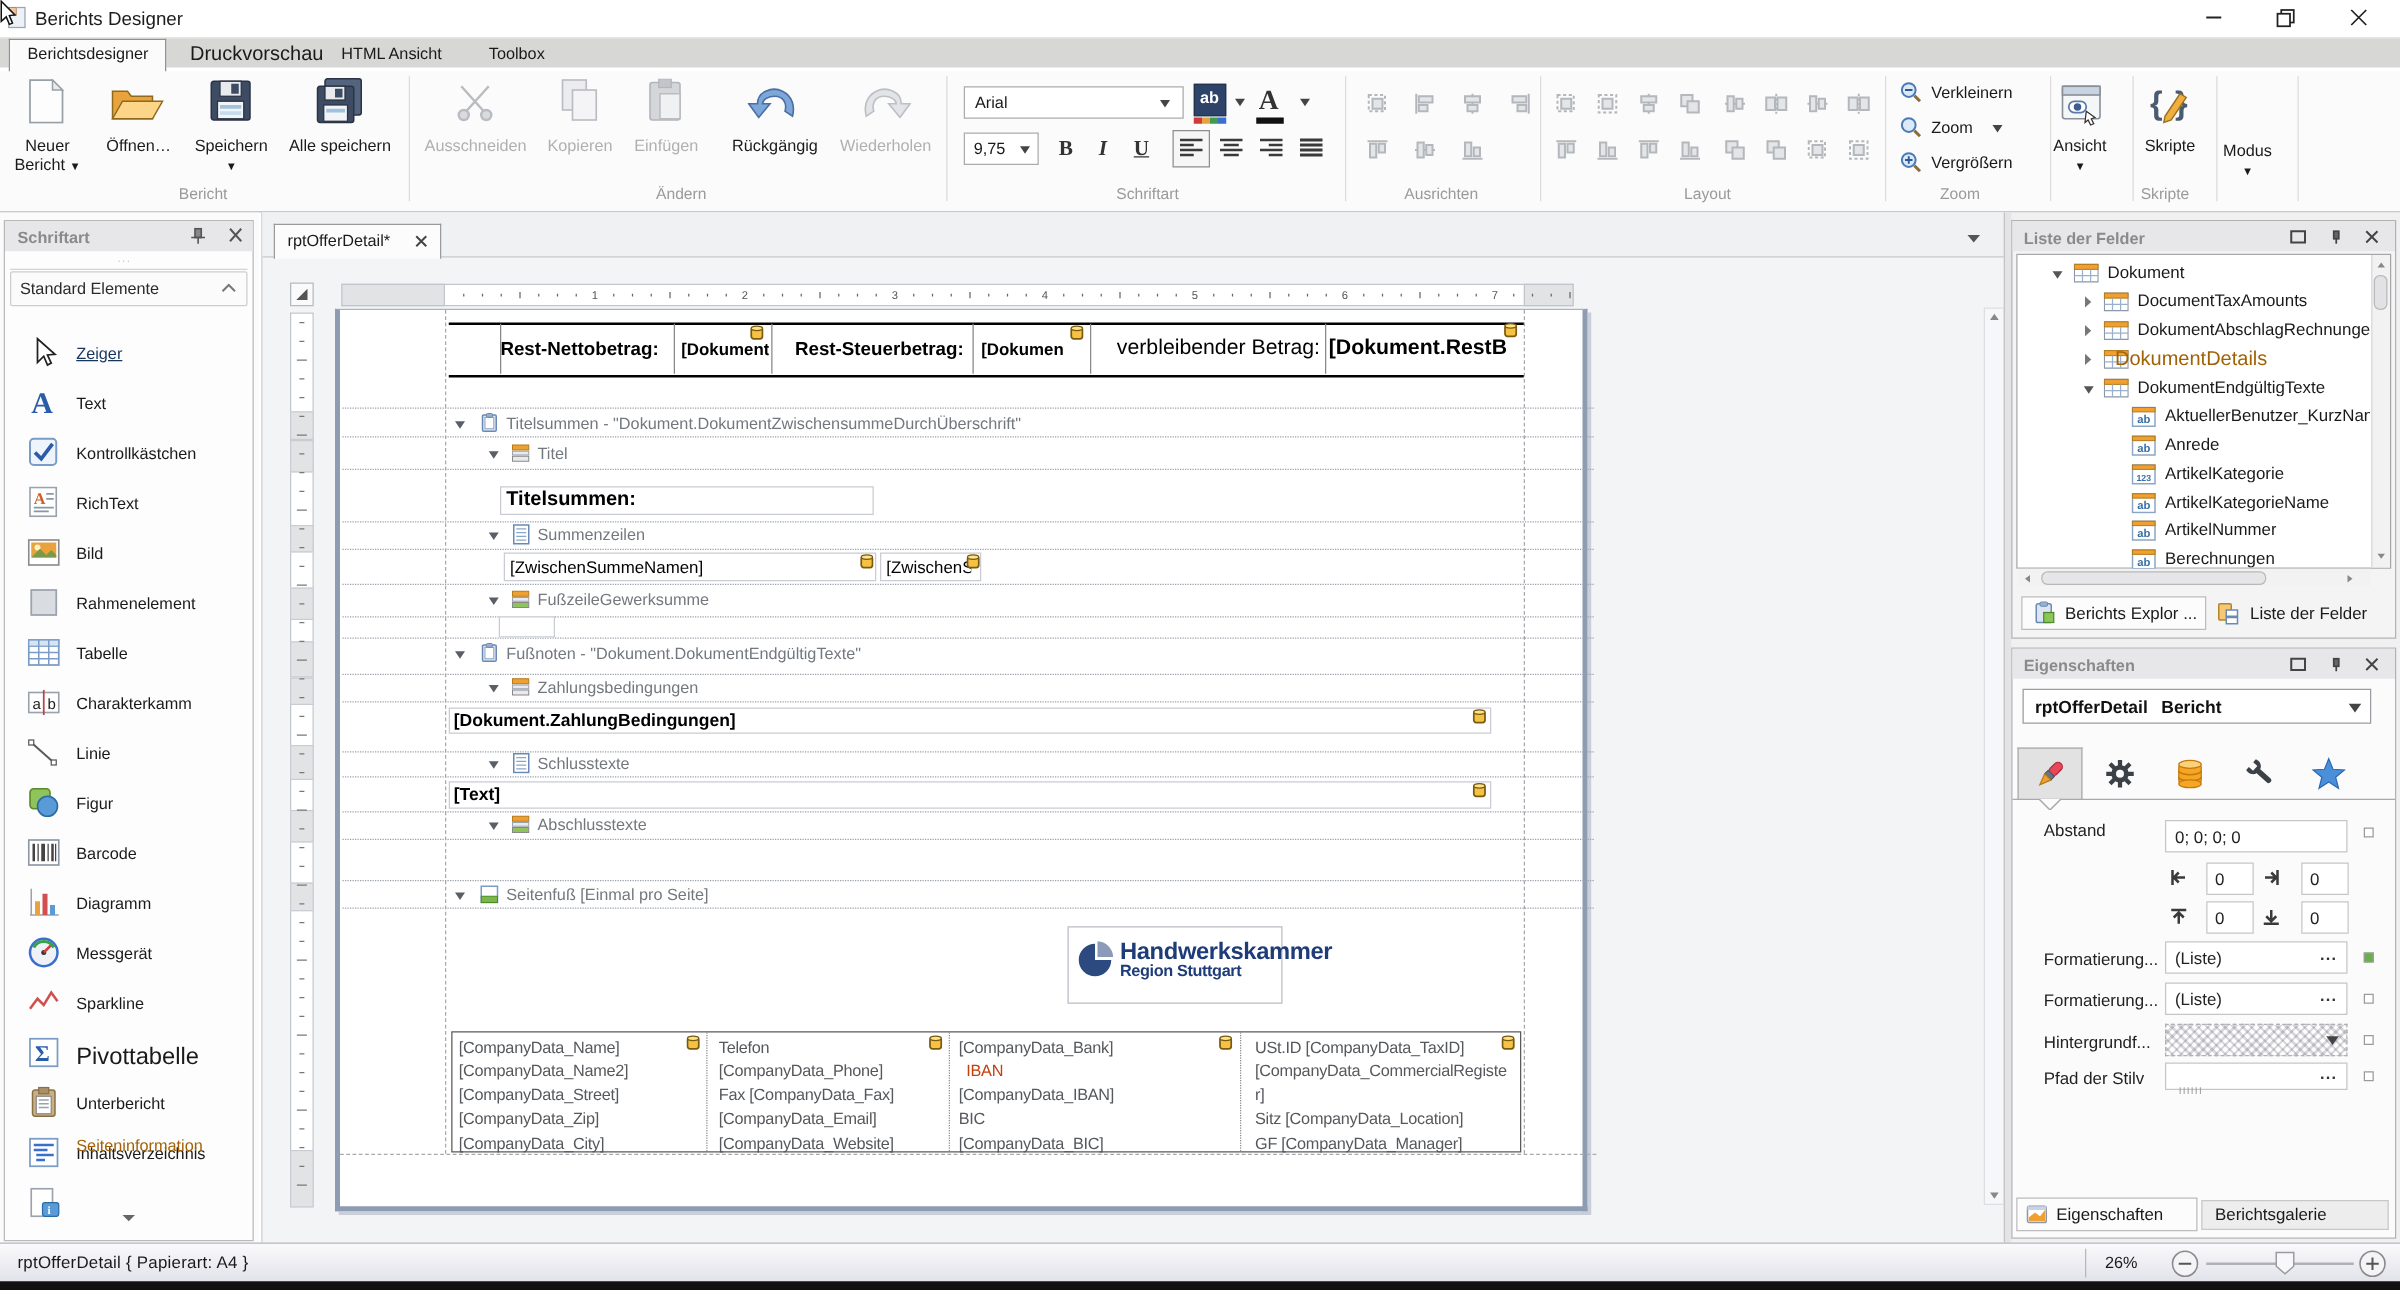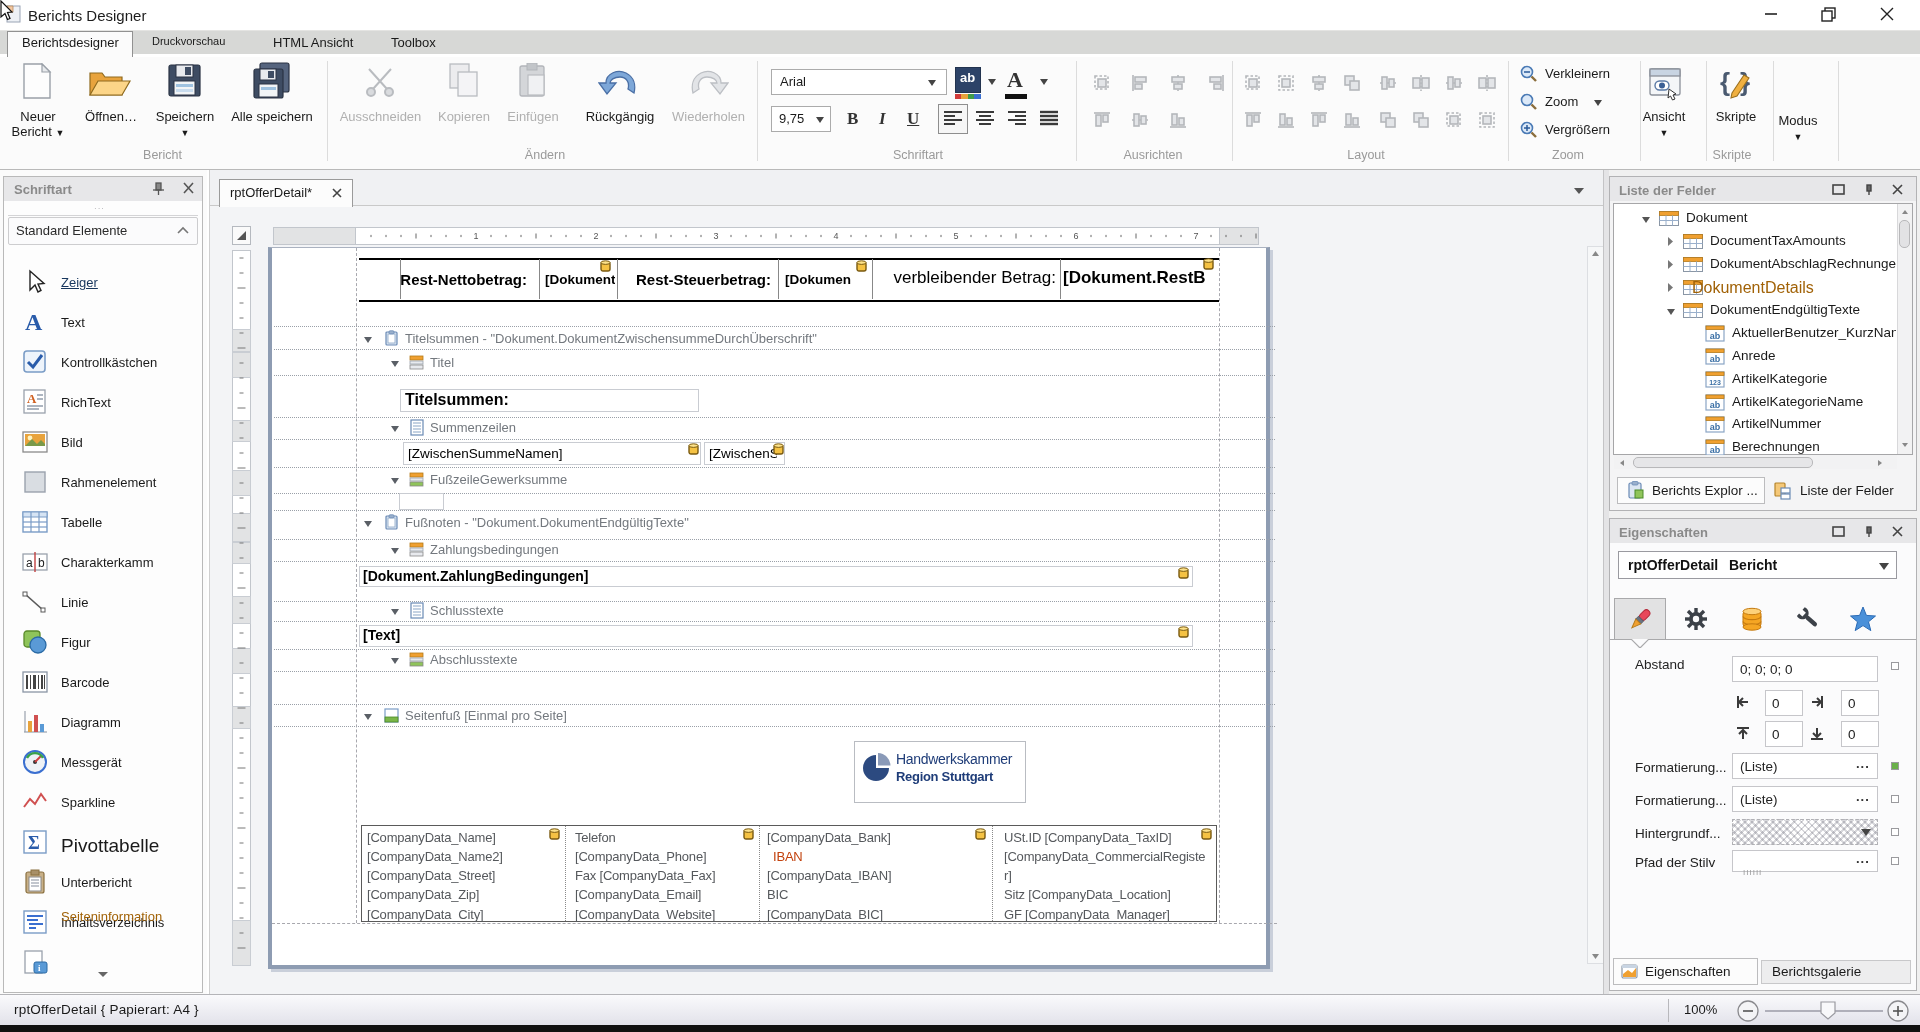--- a/index.html
+++ b/index.html
@@ -23,21 +23,21 @@
     <line x1="8" y1="14" x2="20" y2="14" stroke="#222" stroke-width="1.6"></line>
     <rect x="68" y="8" width="10" height="10" fill="#fff" stroke="#222" stroke-width="1.4"></rect>
     <rect x="65" y="11" width="10" height="10" fill="#fff" stroke="#222" stroke-width="1.4"></rect>
     <path d="M124 8 L136 20 M136 8 L124 20" stroke="#222" stroke-width="1.4"></path>
   </svg>
 </div>
 
 <div class="ab" style="left:0;top:30px;width:1920px;height:24px;background:#d7d8d6;border-top:1px solid #e4e4e2">
   <div class="ab" style="left:7px;top:0;width:126px;height:27px;background:#fbfbfb;border:1px solid #919191;border-bottom:none"></div>
   <div class="ab tx" style="left:22px;top:4px;font-size:13px;color:#1a1a1a">Berichtsdesigner</div>
-  <div class="ab tx" style="left:152px;top:4px;font-size:11px;color:#1a1a1a">Druckvorschau</div>
+  <div class="ab tx" style="left:152px;top:4px;font-size:16px;color:#1a1a1a">Druckvorschau</div>
   <div class="ab tx" style="left:273px;top:4px;font-size:13px;color:#1a1a1a">HTML Ansicht</div>
   <div class="ab tx" style="left:391px;top:4px;font-size:13px;color:#1a1a1a">Toolbox</div>
 </div>
 
 <div id="ribbon" class="ab" style="left:0;top:57px;width:1920px;height:113px;background:#fbfbfb;border-bottom:1px solid #b9b9b9">
 
 <div class="ab" style="left:327px;top:4px;width:1px;height:100px;background:#dcdcdc"></div>
 <div class="ab" style="left:757px;top:4px;width:1px;height:100px;background:#dcdcdc"></div>
 <div class="ab" style="left:1076px;top:4px;width:1px;height:100px;background:#dcdcdc"></div>
 <div class="ab" style="left:1232px;top:4px;width:1px;height:100px;background:#dcdcdc"></div>
@@ -808,21 +808,21 @@
 <div class="ab tx" style="left:91px;top:379px;font-size:14px;font-weight:bold;color:#000">[Text]</div>
 <svg class="ab" style="left:906px;top:378px" width="11" height="13" viewBox="0 0 11 13">
         <rect x="1" y="2" width="9" height="9" rx="2" fill="#f5c243" stroke="#7a5a10" stroke-width="1.4"></rect>
         <ellipse cx="5.5" cy="2.6" rx="4.5" ry="1.8" fill="#fde28a" stroke="#7a5a10" stroke-width="1"></ellipse>
       </svg>
 <div class="ab" style="left:582px;top:493px;width:172px;height:62px;background:#fff;border:1px solid #b9bcc2"></div>
 <svg class="ab" style="left:587px;top:503px" width="34" height="40" viewBox="0 0 34 40">
 <path d="M17 4 A13 13 0 1 0 30 17 L17 17 Z" fill="#2c4a80"></path>
 <path d="M19 2 A13 13 0 0 1 31.5 14.5 L19 14.5 Z" fill="#8a9ab8"></path>
 </svg>
-<div class="ab tx" style="left:624px;top:503px;font-size:14px;font-weight:normal;color:#1e3c78;letter-spacing:-0.3px">Handwerkskammer</div>
+<div class="ab tx" style="left:624px;top:503px;font-size:19px;font-weight:bold;color:#1e3c78;letter-spacing:-0.3px">Handwerkskammer</div>
 <div class="ab tx" style="left:624px;top:521px;font-size:13px;font-weight:bold;color:#1e3c78;letter-spacing:-0.3px">Region Stuttgart</div>
 <div class="ab" style="left:89px;top:577px;width:856px;height:97px;border:1px solid #5a5a5a"></div>
 <div class="ab" style="left:293px;top:578px;width:1px;height:95px;border-left:1px dotted #8a8a8a"></div>
 <div class="ab" style="left:487px;top:578px;width:1px;height:95px;border-left:1px dotted #8a8a8a"></div>
 <div class="ab" style="left:720px;top:578px;width:1px;height:95px;border-left:1px dotted #8a8a8a"></div>
 <div class="ab tx" style="left:95px;top:582px;font-size:13px;color:#55585c;letter-spacing:-0.2px">[CompanyData_Name]</div>
 <div class="ab tx" style="left:95px;top:601px;font-size:13px;color:#55585c;letter-spacing:-0.2px">[CompanyData_Name2]</div>
 <div class="ab tx" style="left:95px;top:620px;font-size:13px;color:#55585c;letter-spacing:-0.2px">[CompanyData_Street]</div>
 <div class="ab tx" style="left:95px;top:639px;font-size:13px;color:#55585c;letter-spacing:-0.2px">[CompanyData_Zip]</div>
 <div class="ab tx" style="left:95px;top:659px;font-size:13px;color:#55585c;letter-spacing:-0.2px">[CompanyData_City]</div>
@@ -1118,21 +1118,21 @@
     </svg>
 <div class="ab tx" style="left:42px;top:794px;font-size:13.5px;color:#1a1a1a">Eigenschaften</div>
 <div class="ab" style="left:158px;top:790px;width:150px;height:24px;background:#ededee;border:1px solid #c8c8ca"></div>
 <div class="ab tx" style="left:169px;top:794px;font-size:13.5px;color:#1a1a1a">Berichtsgalerie</div>
 
 </div>
 
 <div class="ab" style="left:0;top:994px;width:1920px;height:31px;background:linear-gradient(#fafafc,#e2e2ea);border-top:1px solid #b4b4b8">
   <div class="ab tx" style="left:14px;top:7px;font-size:13.5px;letter-spacing:0.2px;color:#1a1a1a">rptOfferDetail { Papierart: A4 }</div>
   <div class="ab" style="left:1668px;top:4px;width:1px;height:23px;background:#b8b8bc"></div>
-  <div class="ab tx" style="left:1684px;top:7px;font-size:13px;color:#1a1a1a">100%</div>
+  <div class="ab tx" style="left:1684px;top:7px;font-size:13px;color:#1a1a1a">26%</div>
   <svg class="ab" style="left:1735px;top:4px" width="180" height="24" viewBox="0 0 180 24">
     <circle cx="13" cy="12" r="10" fill="#f4f4f6" stroke="#8a8a8e" stroke-width="1.3"></circle>
     <line x1="8" y1="12" x2="18" y2="12" stroke="#555" stroke-width="1.6"></line>
     <line x1="30" y1="12" x2="148" y2="12" stroke="#b0b0ba" stroke-width="2"></line>
     <path d="M86 3 L100 3 L100 14 L93 20 L86 14 Z" fill="#f8f8fa" stroke="#9a9aa0" stroke-width="1.2"></path>
     <circle cx="163" cy="12" r="10" fill="#f4f4f6" stroke="#8a8a8e" stroke-width="1.3"></circle>
     <line x1="158" y1="12" x2="168" y2="12" stroke="#555" stroke-width="1.6"></line>
     <line x1="163" y1="7" x2="163" y2="17" stroke="#555" stroke-width="1.6"></line>
   </svg>
 </div>

